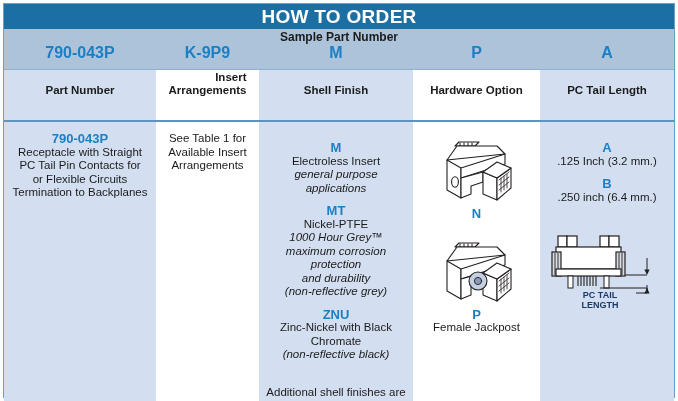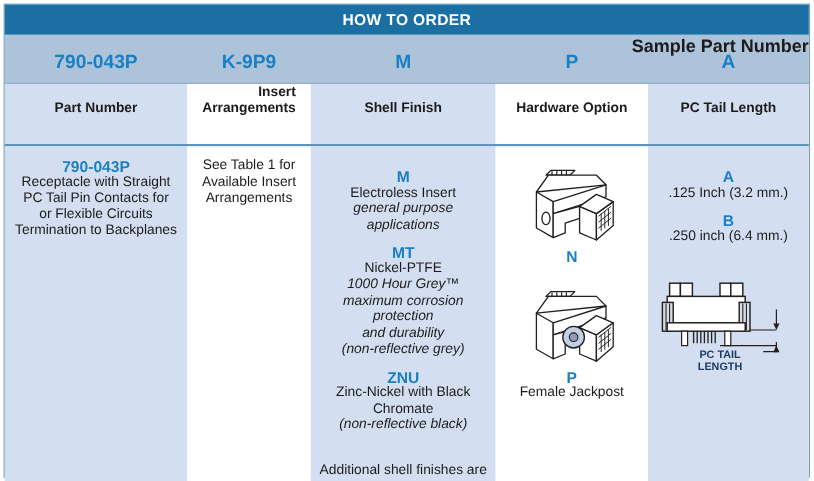--- a/index.html
+++ b/index.html
@@ -23,42 +23,42 @@
     border: 1px solid #6f9ec4;
     box-sizing: border-box;
     background: #ffffff;
   }
 
   
   .title-band {
     height: 25px;
     background: #1b6fa3;
     color: #ffffff;
-    font-size: 13px;
+    font-size: 19px;
     font-weight: bold;
     letter-spacing: .3px;
     display: flex;
     align-items: center;
     justify-content: center;
   }
 
   
   .sample-band {
     position: relative;
     height: 40px;
     background: #acc3da;
     border-bottom: 1px solid #8fb0cc;
   }
   .sample-label {
     position: absolute;
     top: 1px;
     left: 0;
     right: 0;
-    text-align: right;
-    font-size: 15px;
+    text-align: center;
+    font-size: 12px;
     font-weight: bold;
     color: #1b1b1b;
   }
   .sample-cells {
     position: absolute;
     top: 15px;
     left: 0;
     right: 0;
     display: flex;
   }

